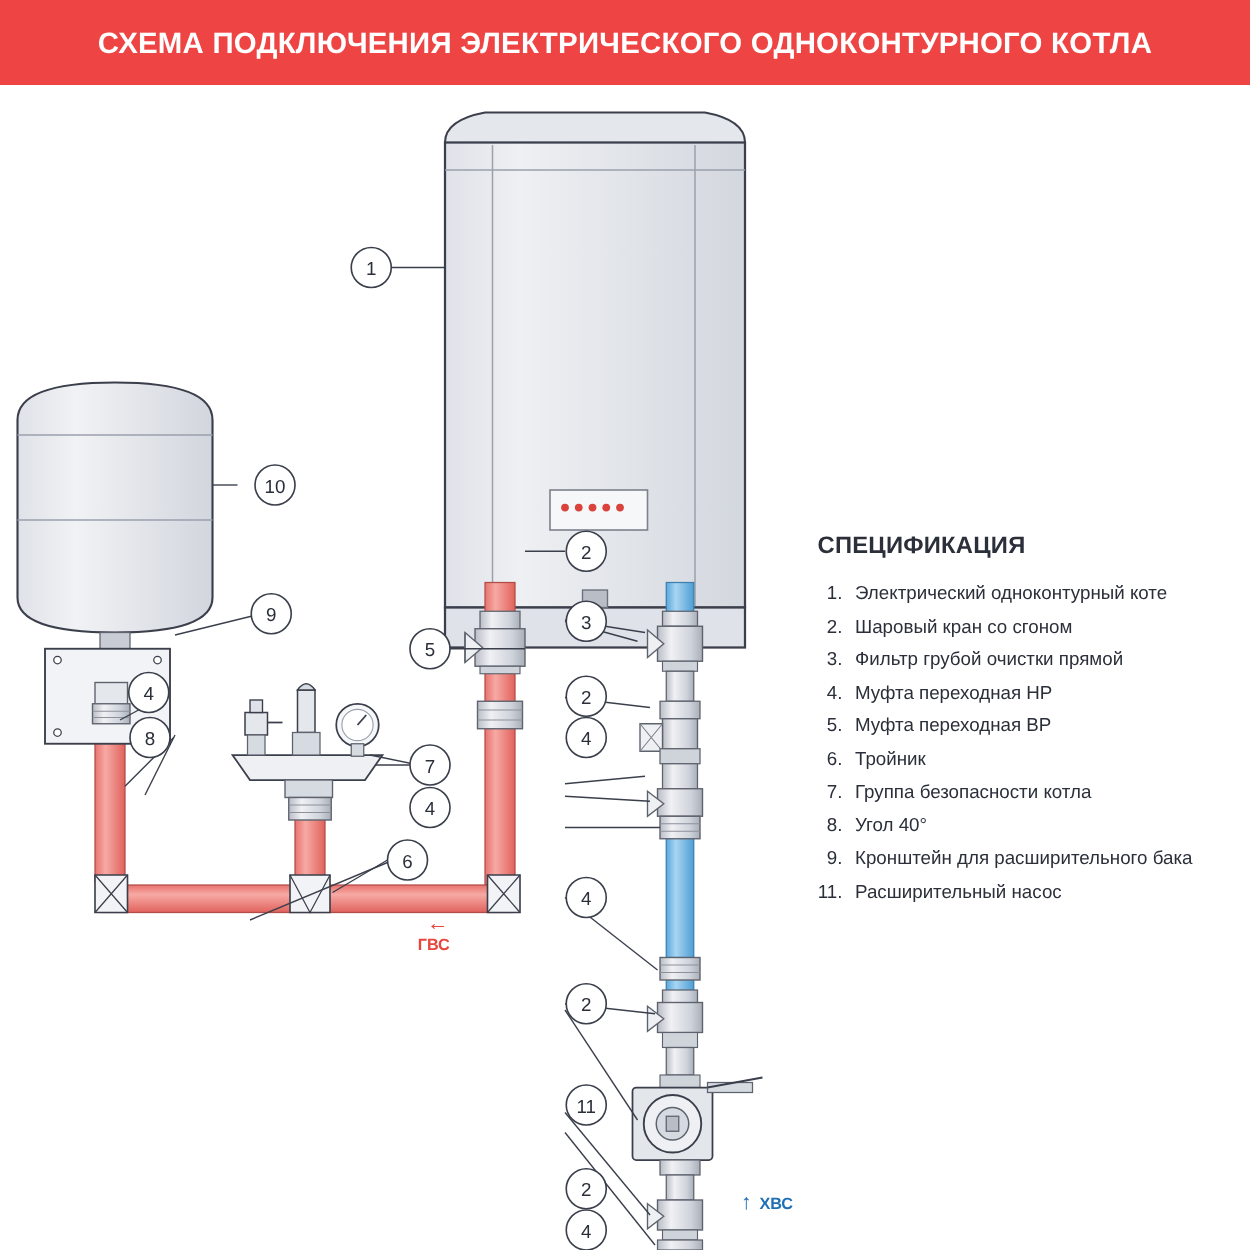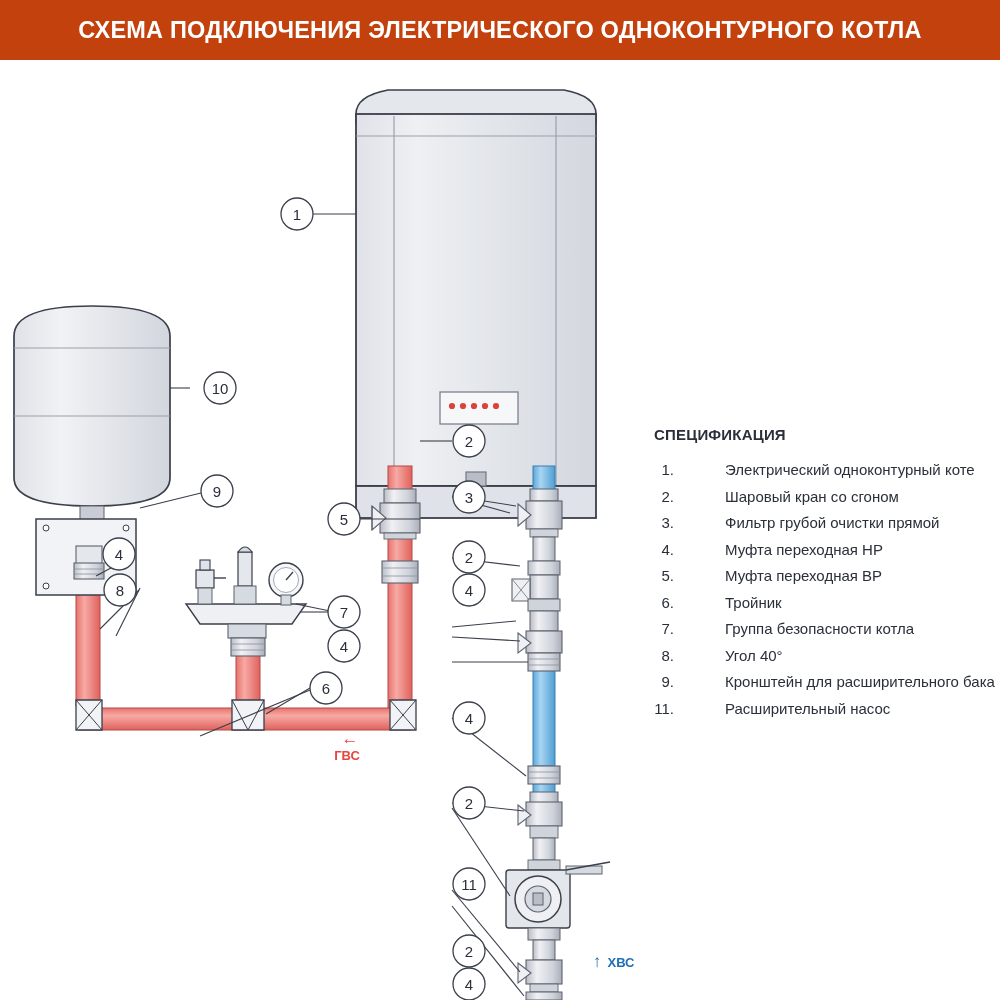--- a/index.html
+++ b/index.html
@@ -8,22 +8,22 @@
     width: 1000px; height: 1000px;
     background: #ffffff;
     font-family: "Liberation Sans", sans-serif;
     overflow: hidden;
     position: relative;
   }
 
   
   .header {
     position: absolute; left: 0; top: 0;
-    width: 1000px; height: 60px;
-    background: #c2410c;
+    width: 1000px; height: 68px;
+    background: #ef4444;
     display: flex; align-items: center; justify-content: center;
   }
   .header-title {
     color: #ffffff;
     font-size: 23.5px;
     font-weight: bold;
     letter-spacing: 0.2px;
     text-align: center;
     white-space: nowrap;
   }
@@ -32,30 +32,30 @@
   .canvas { position: absolute; left: 0; top: 76px; width: 1000px; height: 924px; }
   svg.diagram { position: absolute; left: 0; top: 0; }
 
   
   .spec {
     position: absolute;
     left: 654px; top: 350px;
     width: 346px;
   }
   .spec-title {
-    font-size: 15px; font-weight: bold; color: #2b2f3a;
+    font-size: 19px; font-weight: bold; color: #2b2f3a;
     margin: 0 0 18px 0; letter-spacing: .2px;
   }
   .spec-row {
     display: flex; align-items: baseline;
     margin-bottom: 9.5px;
     font-size: 15px; color: #2b2f3a;
   }
   .spec-num { width: 30px; flex: 0 0 30px; text-align: right; padding-right: 10px; }
-  .spec-text { flex: 1 1 auto; white-space: nowrap; margin-left: 41px; }
+  .spec-text { flex: 1 1 auto; white-space: nowrap; }
 </style>
 </head>
 <body>
 
 <div class="header">
   <div class="header-title">СХЕМА ПОДКЛЮЧЕНИЯ ЭЛЕКТРИЧЕСКОГО ОДНОКОНТУРНОГО КОТЛА</div>
 </div>
 
 <div class="canvas">
   <svg class="diagram" width="1000" height="924" viewBox="0 0 1000 924">

